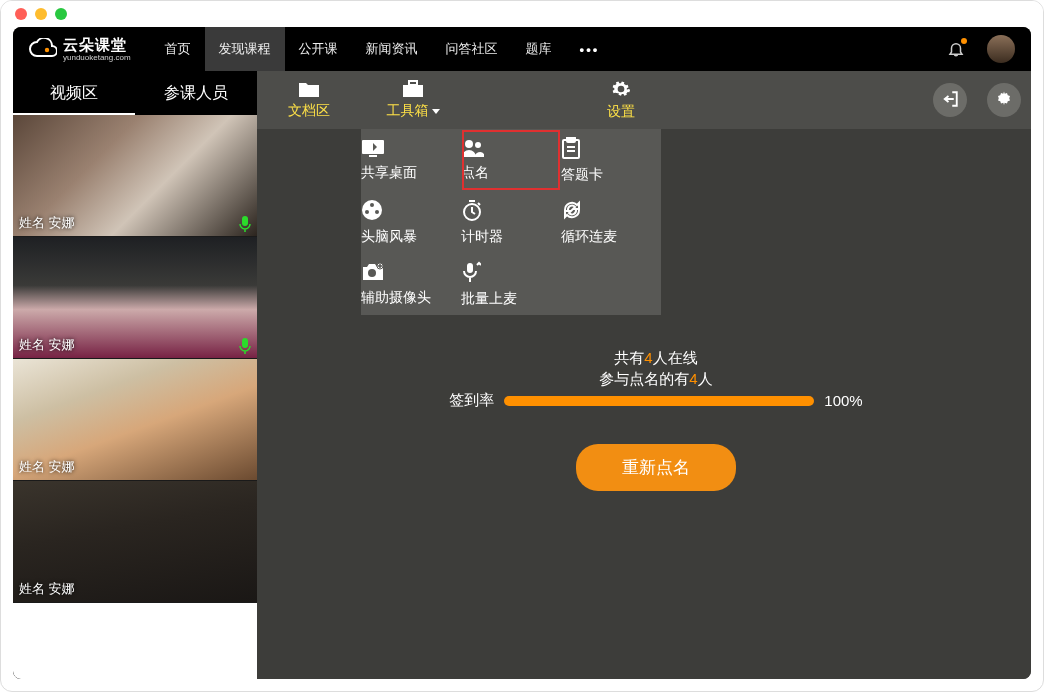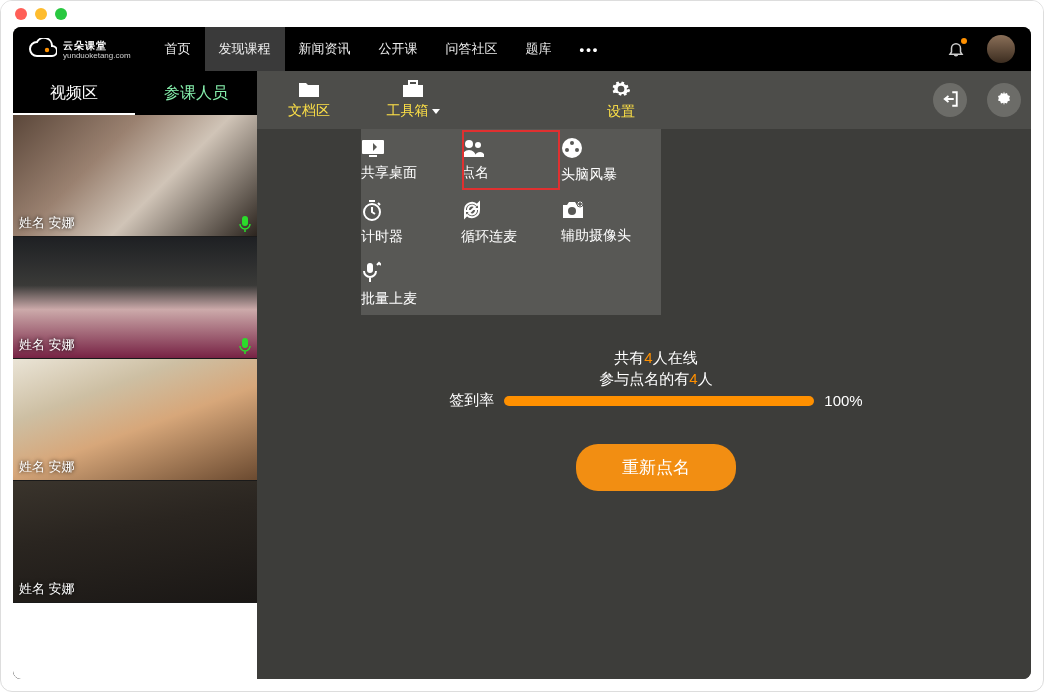--- a/index.html
+++ b/index.html
@@ -50,21 +50,21 @@
       color: #fff;
       font-size: 13px;
     }
     .logo {
       display: flex;
       align-items: center;
       gap: 6px;
       margin-right: 20px;
     }
     .logo-icon svg { display: block; }
-    .logo-text { font-size: 10px; font-weight: 600; letter-spacing: 1px; }
+    .logo-text { font-size: 15px; font-weight: 600; letter-spacing: 1px; }
     .logo-sub { font-size: 8px; opacity: .8; margin-top: -2px; }
     .nav-item {
       padding: 0 14px;
       height: 44px;
       display: flex;
       align-items: center;
       cursor: pointer;
       color: #eee;
     }
     .nav-item.active { background: #3a3a3a; }
@@ -91,21 +91,21 @@
       display: flex;
       height: 44px;
       font-size: 16px;
     }
     .left-tab {
       flex: 1;
       display: flex;
       align-items: center;
       justify-content: center;
       cursor: pointer;
-      color: #86efac;
+      color: #ffffff;
       position: relative;
     }
     .left-tab.active { color: #fff; }
     .left-tab.active::after {
       content: "";
       position: absolute;
       left: 0; right: 0; bottom: 0;
       height: 2px;
       background: #fff;
     }
@@ -263,22 +263,22 @@
               <circle cx="18" cy="12" r="2.2" fill="#ff9000"></circle>
             </svg>
         </span>
         <div>
           <div class="logo-text">云朵课堂</div>
           <div class="logo-sub">yunduoketang.com</div>
         </div>
       </div>
       <div class="nav-item">首页</div>
       <div class="nav-item active">发现课程</div>
+      <div class="nav-item">公开课</div>
       <div class="nav-item">新闻资讯</div>
-      <div class="nav-item">公开课</div>
       <div class="nav-item">问答社区</div>
       <div class="nav-item">题库</div>
       <div class="nav-more">•••</div>
       <div class="nav-spacer"></div>
       <div class="nav-right">
         <div class="bell-wrap">
           <span class="bell-icon">
             <svg width="18" height="18" viewBox="0 0 24 24" fill="none" stroke="#ccc" stroke-width="2">
                 <path d="M18 16v-5a6 6 0 10-12 0v5l-2 3h16l-2-3z"></path>
                 <path d="M10 19a2 2 0 004 0"></path>
@@ -388,20 +388,28 @@
           </div>
           <div class="menu-item highlight">
             <span><svg width="24" height="18" viewBox="0 0 24 18" fill="#fff">
                   <circle cx="8" cy="5" r="4"></circle>
                   <circle cx="17" cy="6" r="3"></circle>
                   <path d="M1 18a7 7 0 0114 0zM14 18a5 5 0 019-3v3z"></path>
                 </svg></span>
             <span>点名</span>
           </div>
           <div class="menu-item">
+            <span><svg width="20" height="22" viewBox="0 0 20 22" fill="none" stroke="#fff" stroke-width="2">
+                  <rect x="2" y="3" width="16" height="18" rx="1"></rect>
+                  <rect x="6" y="0" width="8" height="5" rx="1" fill="#fff"></rect>
+                  <path d="M6 10h8M6 14h8"></path>
+                </svg></span>
+            <span>答题卡</span>
+          </div>
+          <div class="menu-item">
             <span><svg width="22" height="22" viewBox="0 0 22 22" fill="#fff">
                   <circle cx="11" cy="11" r="10"></circle>
                   <circle cx="11" cy="6" r="2" fill="#585855"></circle>
                   <circle cx="6" cy="13" r="2" fill="#585855"></circle>
                   <circle cx="16" cy="13" r="2" fill="#585855"></circle>
                 </svg></span>
             <span>头脑风暴</span>
           </div>
           <div class="menu-item">
             <span><svg width="22" height="22" viewBox="0 0 22 22" fill="none" stroke="#fff" stroke-width="2">

